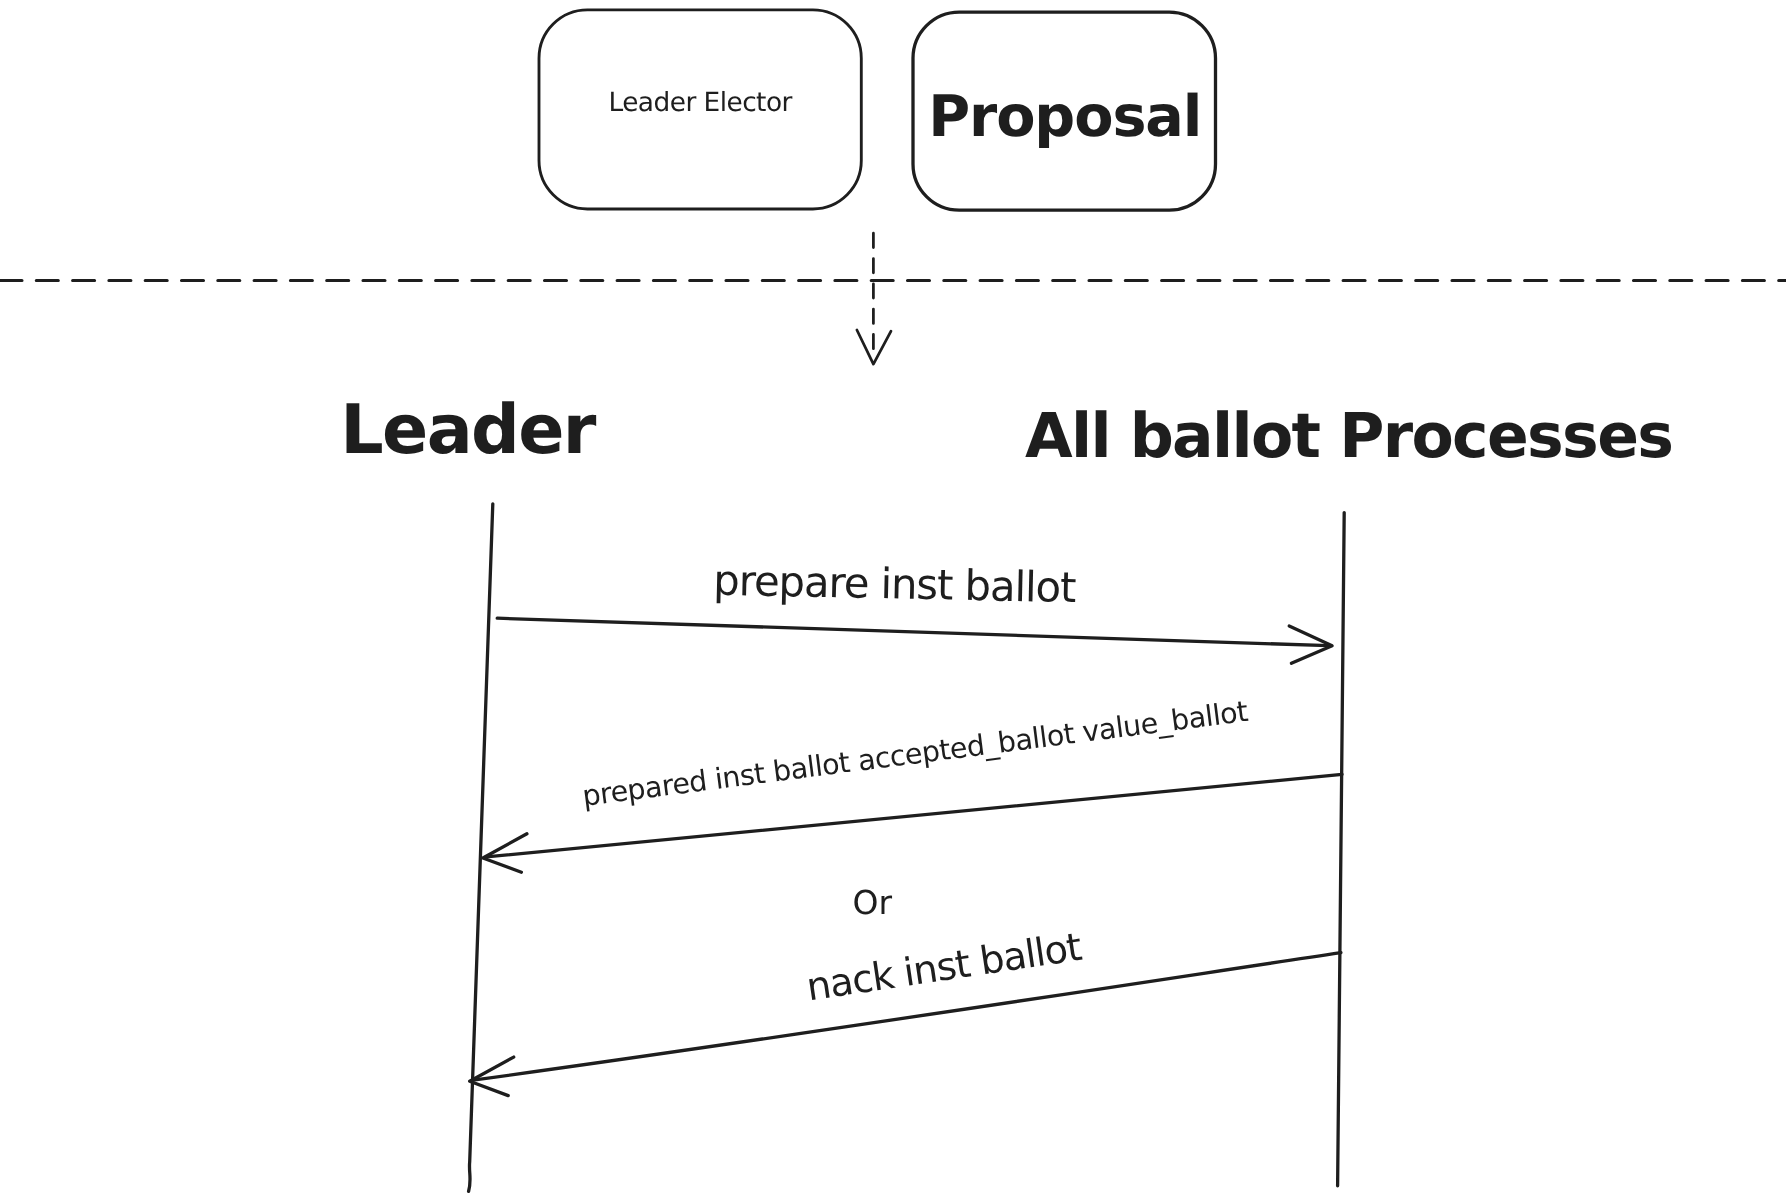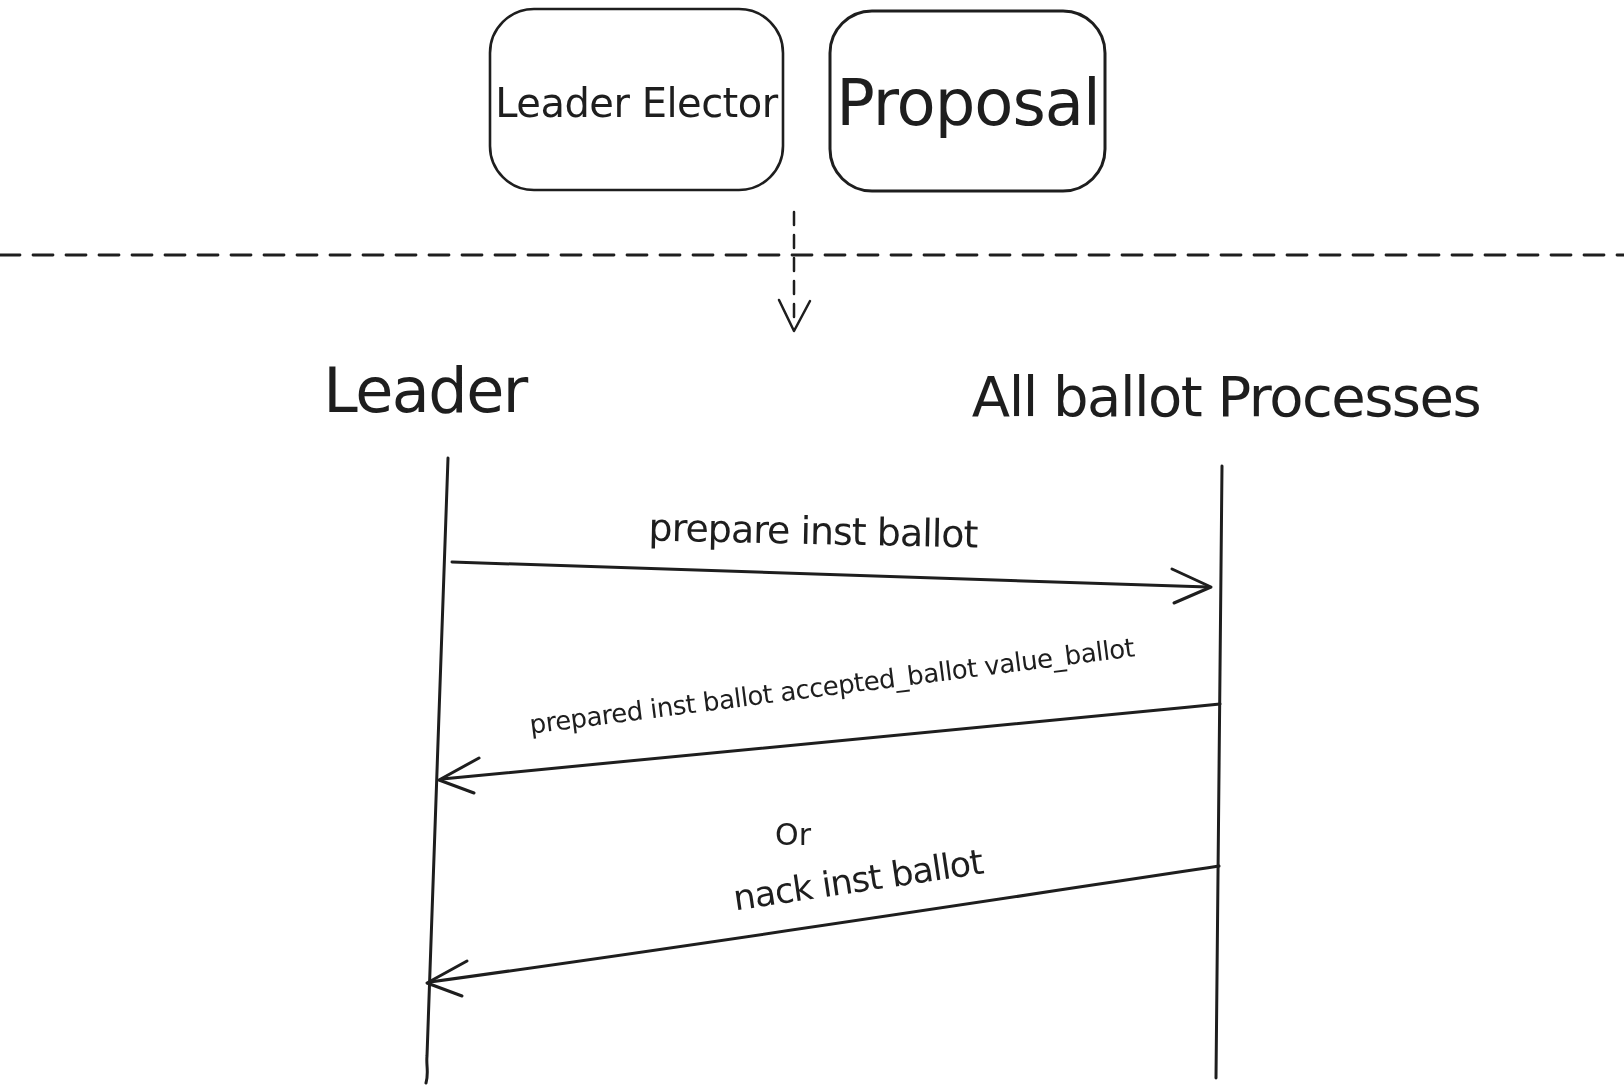--- a/index.html
+++ b/index.html
@@ -24,51 +24,51 @@
     height: 1088px;
   }
   .label {
     position: absolute;
     color: #1e1e1e;
     text-align: center;
     white-space: nowrap;
     line-height: 1.15;
   }
   .module-label {
-    font-size: 40px;
+    font-size: 24px;
     letter-spacing: -0.5px;
   }
   .module-label.big {
-    font-size: 64px;
-    font-weight: normal;
+    font-size: 52px;
+    font-weight: bold;
     letter-spacing: -1px;
+    margin-top: 11px;
   }
   .actor-heading {
     font-size: 62px;
-    font-weight: normal;
+    font-weight: bold;
     letter-spacing: -1.5px;
   }
   .actor-heading.right {
     font-size: 56px;
   }
   .msg-label {
     font-size: 38px;
     letter-spacing: -1px;
   }
   .msg-label.small {
     font-size: 26px;
     letter-spacing: -0.5px;
   }
   .msg-label.mid {
     font-size: 35px;
     letter-spacing: -1px;
   }
   .or-label {
     font-size: 30px;
-    margin-top: 13px;
   }
 </style>
 </head>
 <body>
 
 <div class="canvas">
 
   <svg class="layer" viewBox="0 0 1624 1088">
     <g stroke="#1e1e1e" fill="none" stroke-linecap="round" stroke-linejoin="round">
 

